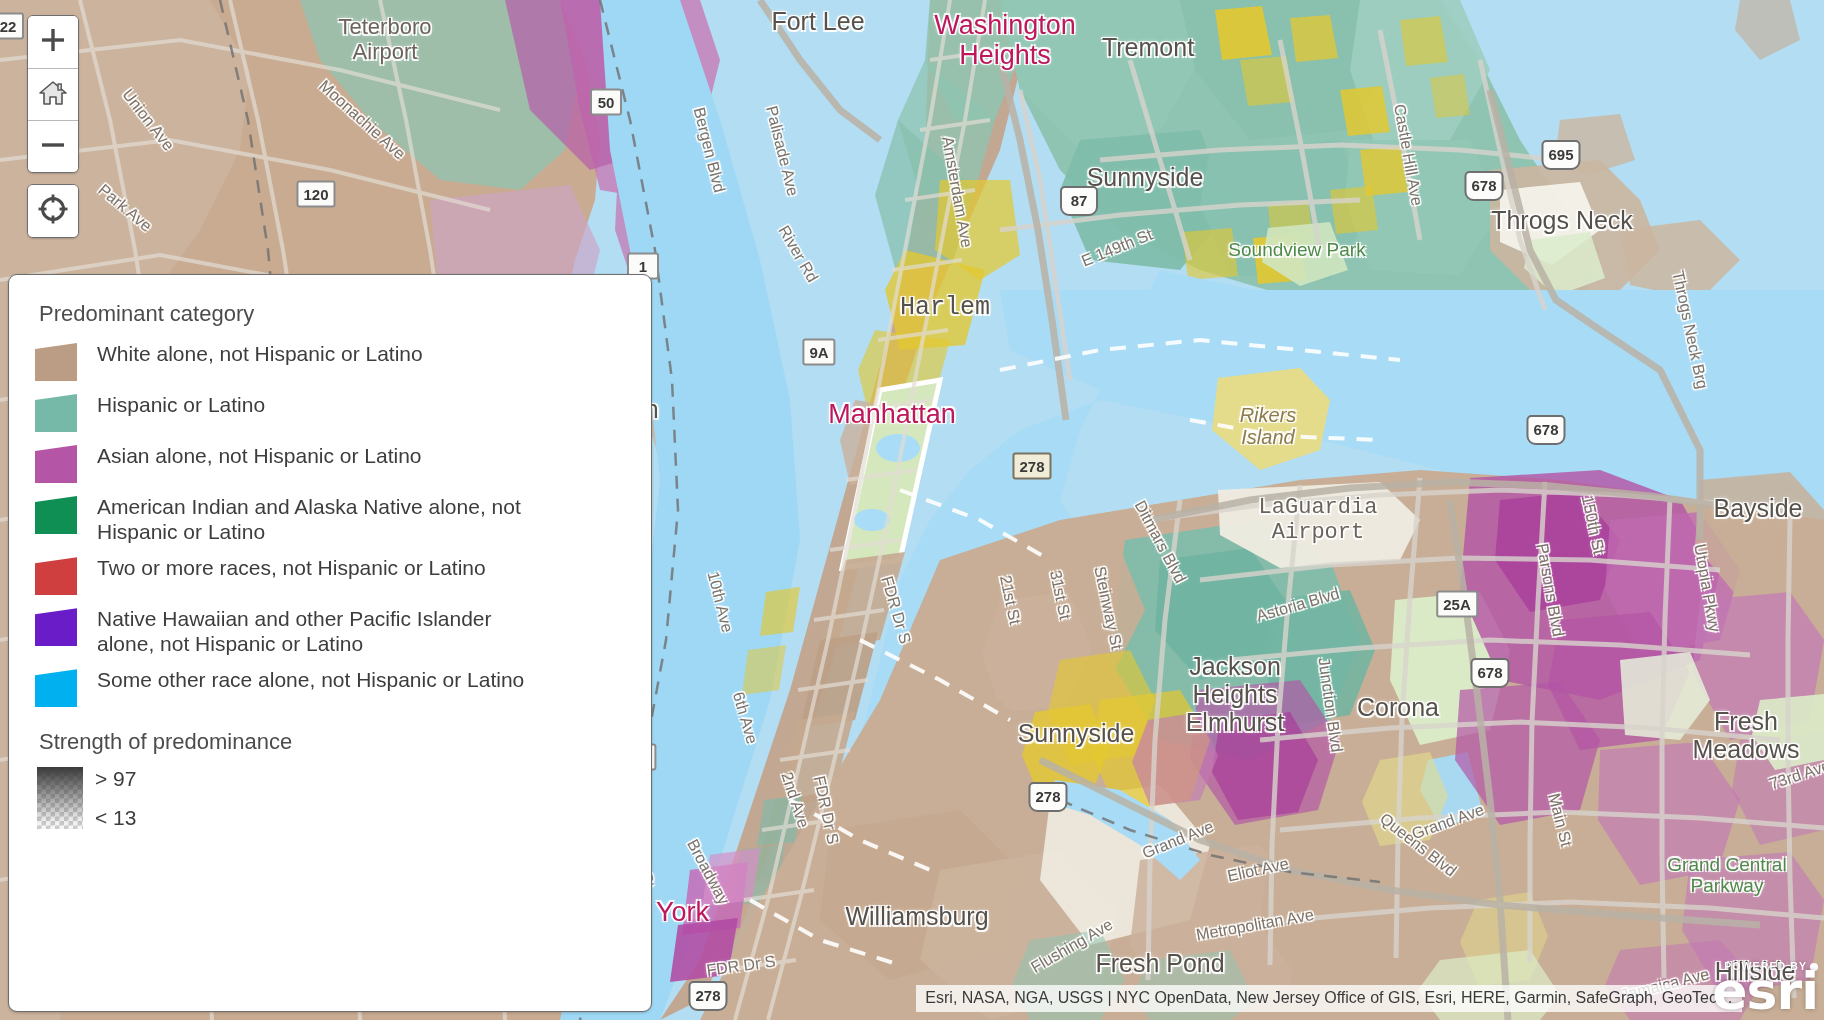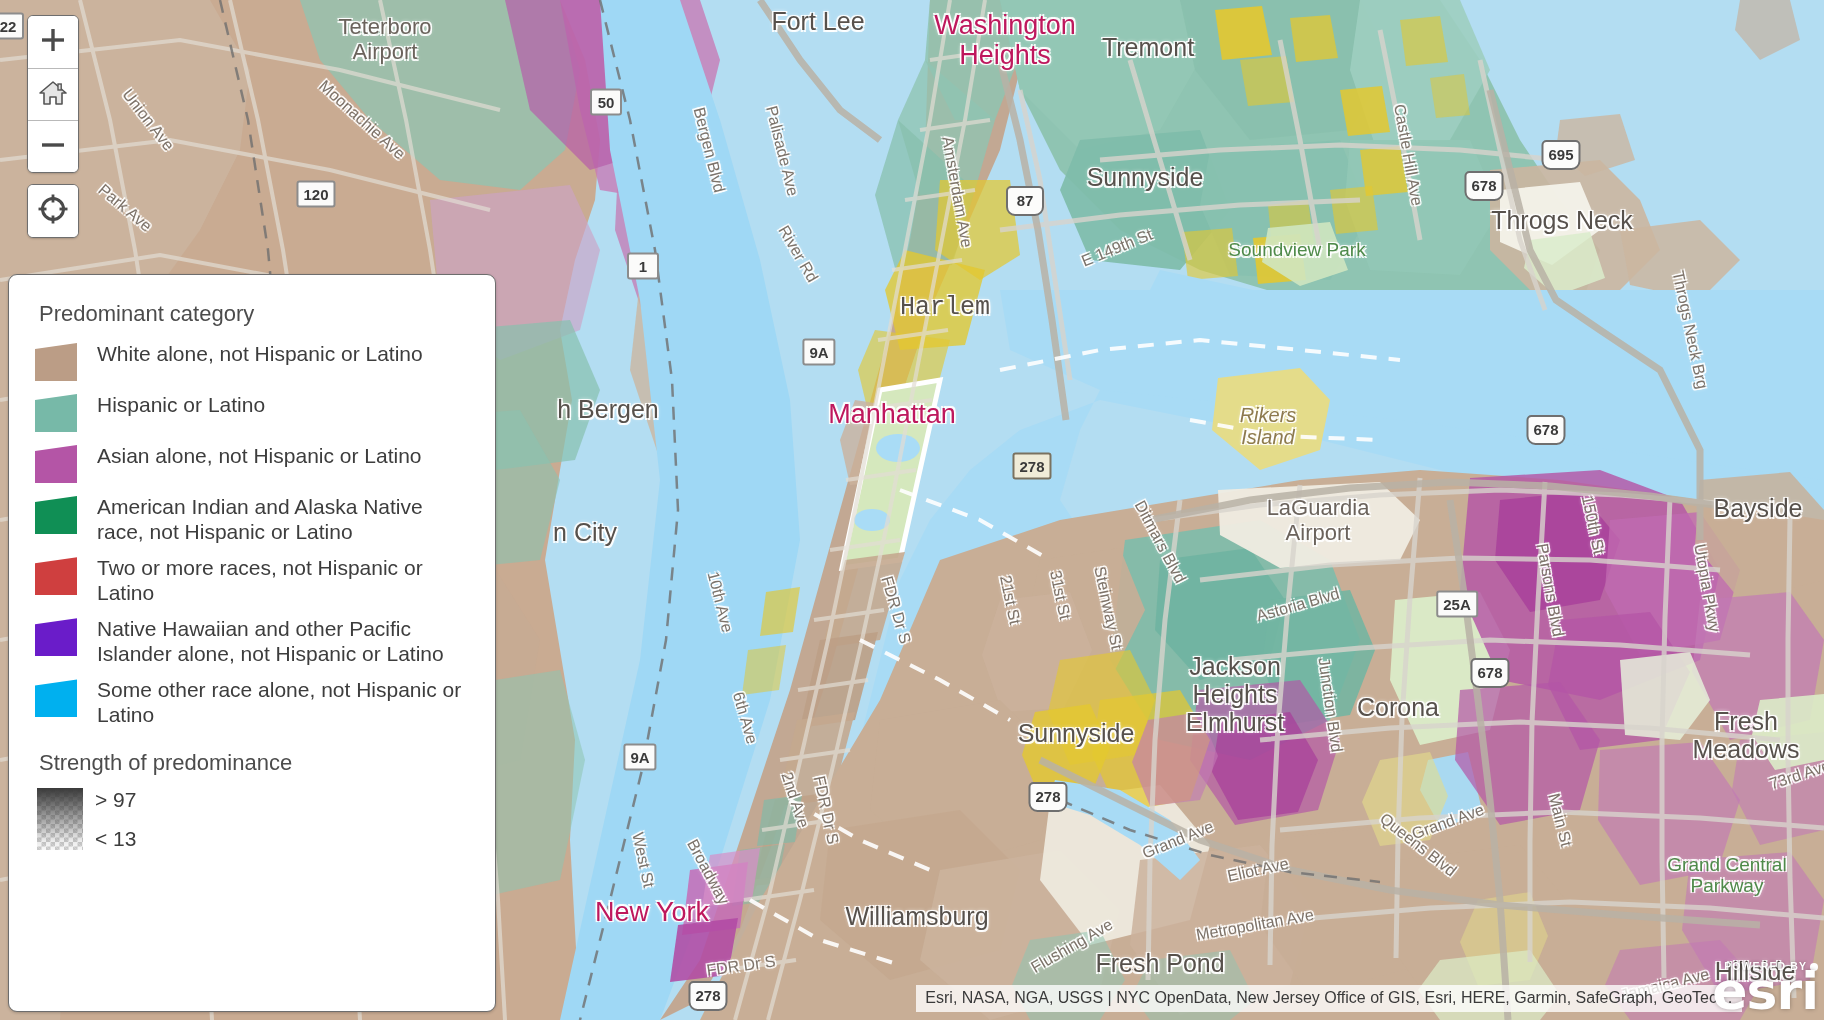--- a/index.html
+++ b/index.html
@@ -88,21 +88,21 @@
     border: none;
     padding: 0;
   }
   .ctrl-btn + .ctrl-btn { border-top: 1.5px solid #b9b9b9; }
   .ctrl-group.single { margin-top: 11px; }
 
   
   #legend {
     position: absolute;
     left: 8px; top: 274px;
-    width: 488px; height: 738px;
+    width: 644px; height: 738px;
     background: #fff;
     border: 1.5px solid #6d6d6d;
     border-radius: 9px;
     box-shadow: 0 1px 3px rgba(0,0,0,.2);
     z-index: 25;
     padding: 26px 22px 0 26px;
     overflow: hidden;
   }
   .legend-title {
     font-size: 22px;
@@ -436,21 +436,21 @@
       <div class="map-label lbl-place" style="left: 1148px; top: 47px;">Tremont</div>
       <div class="map-label lbl-place" style="left: 1145px; top: 177px;">Sunnyside</div>
       <div class="map-label lbl-place" style="left: 1562px; top: 220px;">Throgs Neck</div>
       <div class="map-label lbl-park" style="left: 1297px; top: 250px;">Soundview Park</div>
       <div class="map-label lbl-place" style="left: 945px; top: 308px; font-family: Liberation Mono, monospace;">Harlem</div>
       <div class="map-label lbl-place-lg" style="left: 892px; top: 414px;">Manhattan</div>
       <div class="map-label lbl-place" style="left: 608px; top: 409px;">h Bergen</div>
       <div class="map-label lbl-island" style="left: 1268px; top: 426px;">Rikers
 Island</div>
       <div class="map-label lbl-place" style="left: 585px; top: 532px;">n City</div>
-      <div class="map-label lbl-neigh" style="left: 1318px; top: 521px;">LaGuardia
+      <div class="map-label lbl-neigh" style="left: 1318px; top: 521px; font-family: Liberation Mono, monospace;">LaGuardia
 Airport</div>
       <div class="map-label lbl-place" style="left: 1758px; top: 508px;">Bayside</div>
       <div class="map-label lbl-place" style="left: 1235px; top: 694px;">Jackson
 Heights
 Elmhurst</div>
       <div class="map-label lbl-place" style="left: 1398px; top: 707px;">Corona</div>
       <div class="map-label lbl-place" style="left: 1076px; top: 733px;">Sunnyside</div>
       <div class="map-label lbl-place" style="left: 1746px; top: 735px;">Fresh
 Meadows</div>
       <div class="map-label lbl-place-lg" style="left: 652px; top: 912px;">New York</div>
@@ -497,21 +497,21 @@
       <div class="map-label lbl-street" style="left: 1665px; top: 985px; transform: translate(-50%, -50%) rotate(-14deg);">Jamaica Ave</div>
     </div>
   <div id="map-shields">
       <div class="shield" style="left: 8px; top: 26px;">22</div>
       <div class="shield" style="left: 316px; top: 194px;">120</div>
       <div class="shield" style="left: 606px; top: 102px;">50</div>
       <div class="shield" style="left: 643px; top: 266px;">1</div>
       <div class="shield" style="left: 819px; top: 352px;">9A</div>
       <div class="shield" style="left: 640px; top: 757px;">9A</div>
       <div class="shield" style="left: 1457px; top: 604px;">25A</div>
-      <div class="shield interstate" style="left: 1025px; top: 201px;">87</div>
+      <div class="shield interstate" style="left: 1079px; top: 201px;">87</div>
       <div class="shield interstate" style="left: 1561px; top: 155px;">695</div>
       <div class="shield interstate" style="left: 1484px; top: 186px;">678</div>
       <div class="shield interstate" style="left: 1546px; top: 430px;">678</div>
       <div class="shield interstate" style="left: 1490px; top: 673px;">678</div>
       <div class="shield interstate-dark" style="left: 1032px; top: 466px;">278</div>
       <div class="shield interstate" style="left: 1048px; top: 797px;">278</div>
       <div class="shield interstate" style="left: 708px; top: 996px;">278</div>
     </div>
 
   <div id="map-controls">
@@ -566,21 +566,21 @@
         <div class="legend-row">
           <div class="swatch" style="background: rgb(119, 185, 168);"></div>
           <div class="legend-label">Hispanic or Latino</div>
         </div>
         <div class="legend-row">
           <div class="swatch" style="background: rgb(180, 85, 166);"></div>
           <div class="legend-label">Asian alone, not Hispanic or Latino</div>
         </div>
         <div class="legend-row">
           <div class="swatch" style="background: rgb(16, 143, 85);"></div>
-          <div class="legend-label">American Indian and Alaska Native race, not Hispanic or Latino</div>
+          <div class="legend-label">American Indian and Alaska Native alone, not Hispanic or Latino</div>
         </div>
         <div class="legend-row">
           <div class="swatch" style="background: rgb(207, 63, 63);"></div>
           <div class="legend-label">Two or more races, not Hispanic or Latino</div>
         </div>
         <div class="legend-row">
           <div class="swatch" style="background: rgb(106, 28, 201);"></div>
           <div class="legend-label">Native Hawaiian and other Pacific Islander alone, not Hispanic or Latino</div>
         </div>
         <div class="legend-row">

